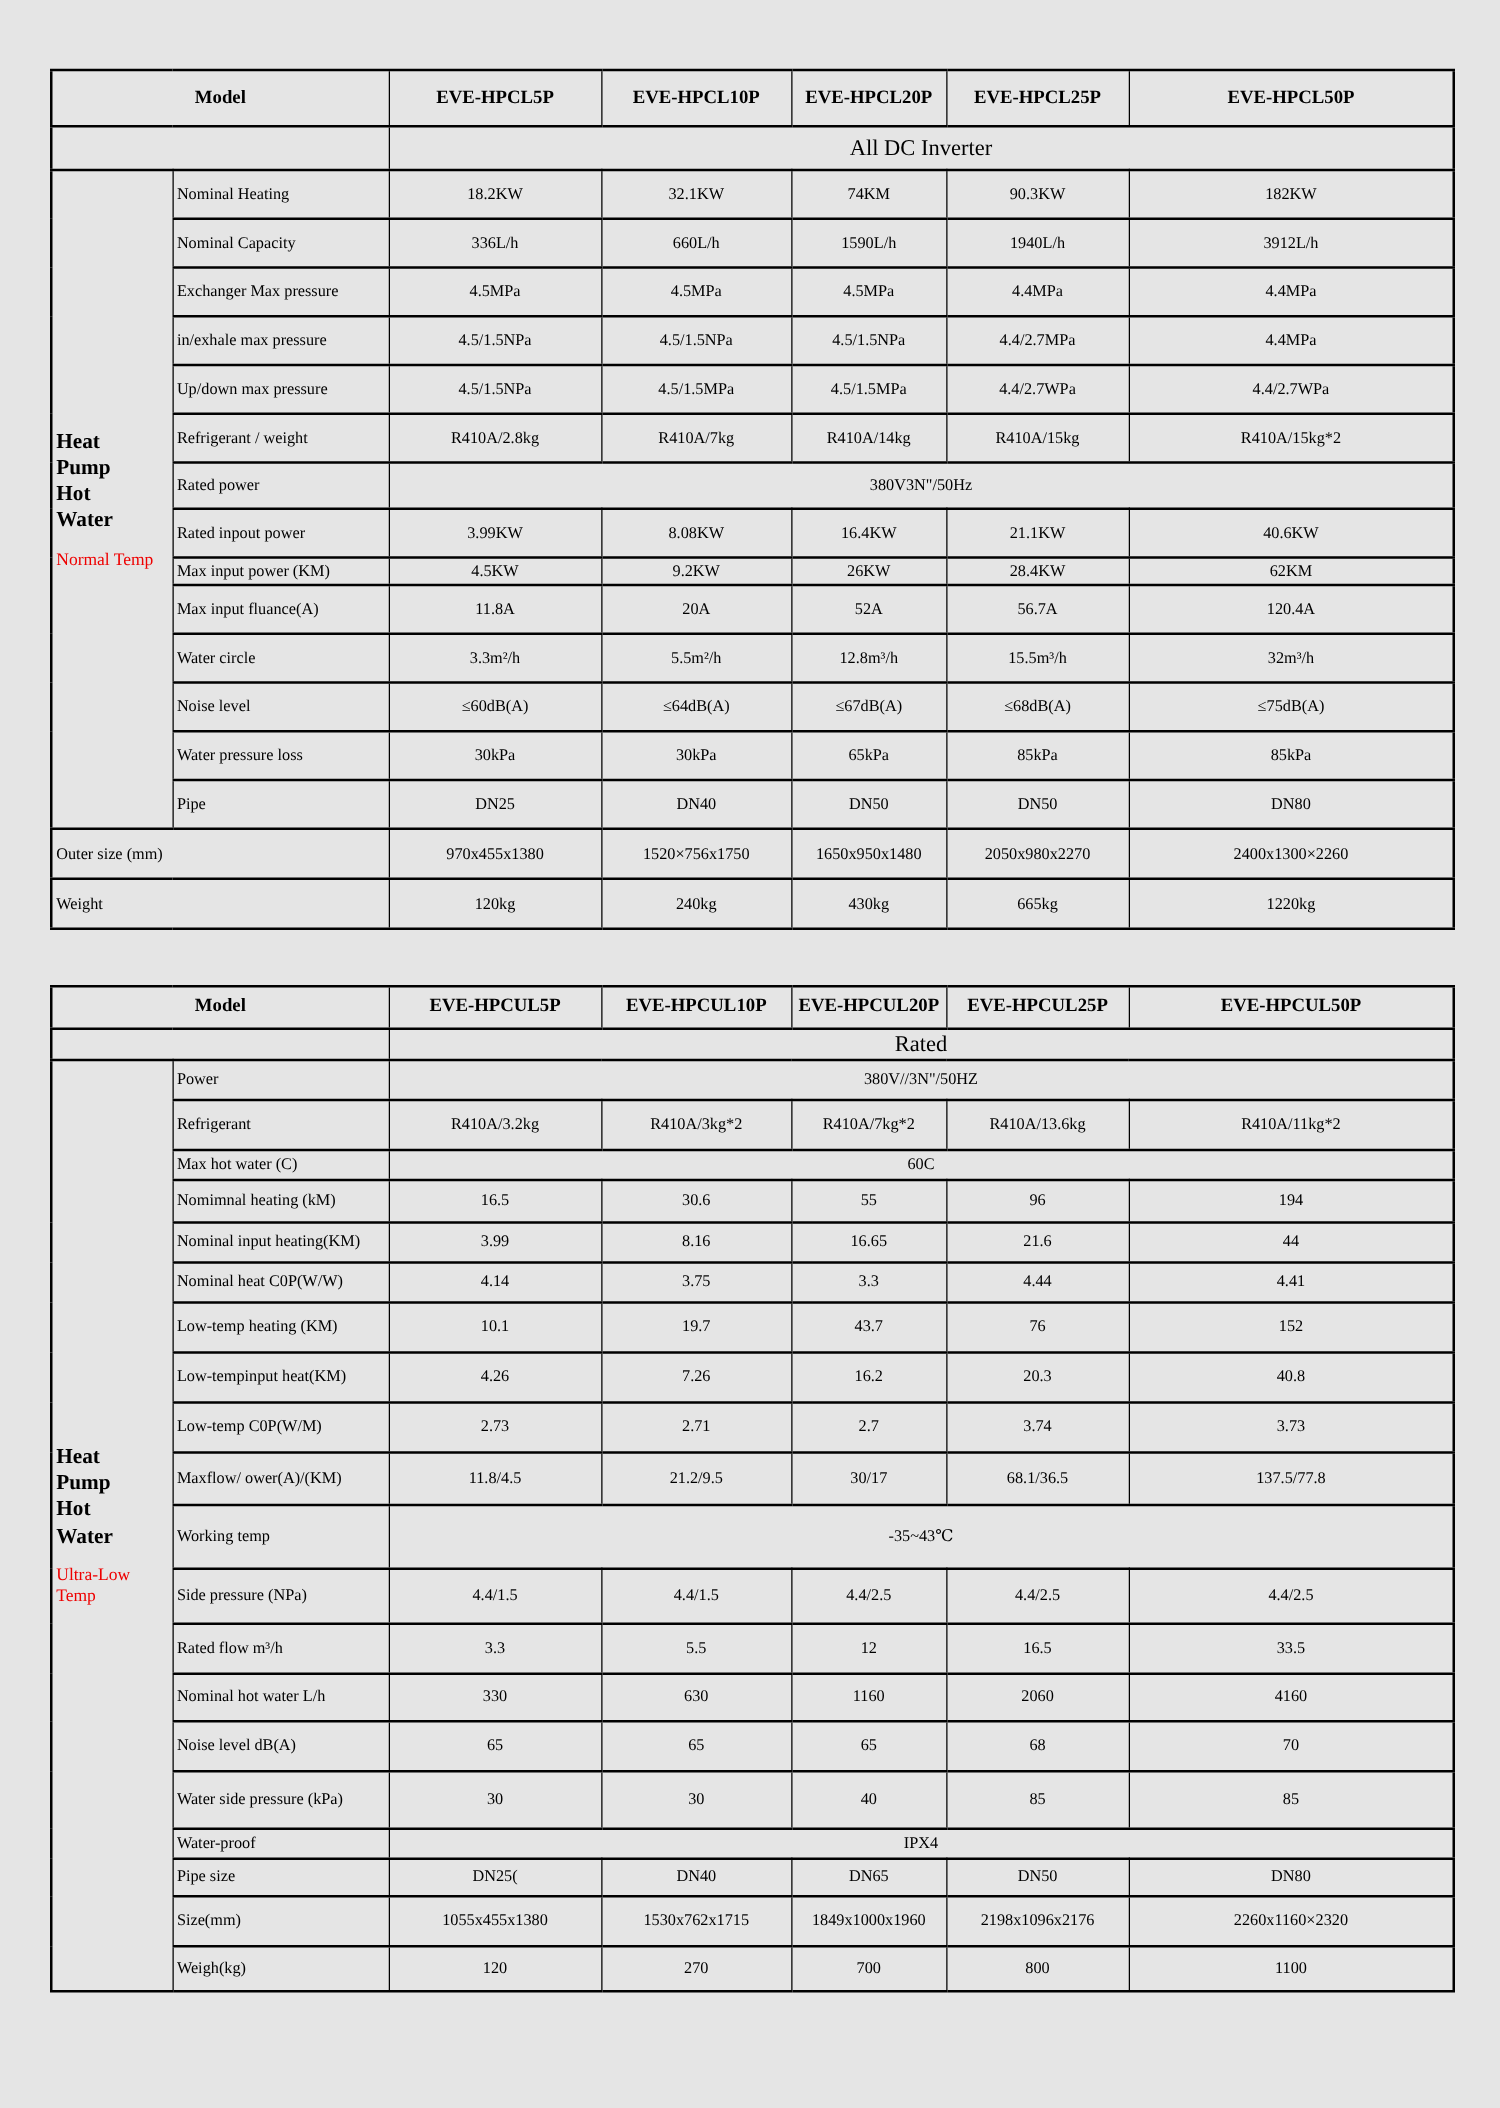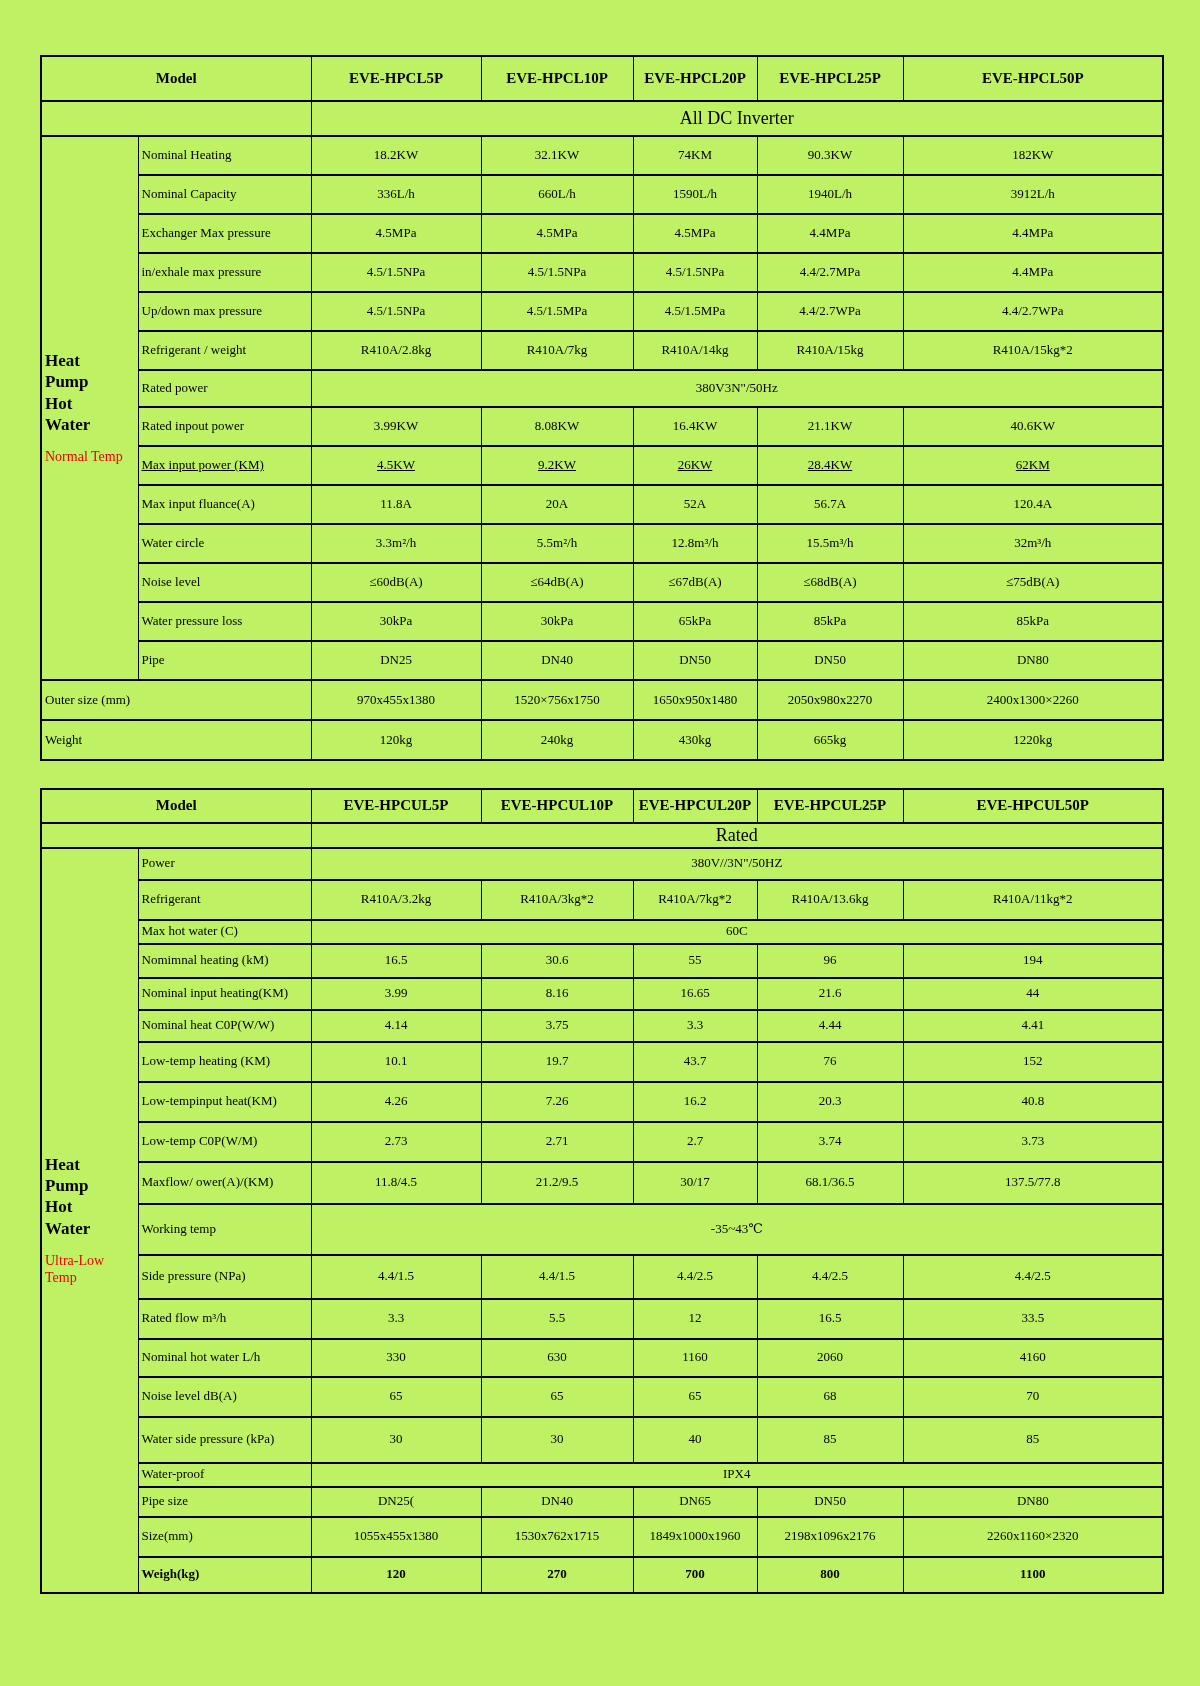--- a/index.html
+++ b/index.html
@@ -1,20 +1,20 @@
 <!DOCTYPE html>
 <html><head>
 <meta charset="utf-8">
 <style>
   html,body{margin:0;padding:0;background:#ffffff;}
   .page{
     position:relative;
     width:1200px;
     height:1686px;
-    background:#bef264;
+    background:#e5e5e5;
     font-family:"Liberation Serif","DejaVu Serif",serif;
     color:#000;
   }
   table.spec-table{
     position:absolute;
     left:40px;
     border-collapse:collapse;
     table-layout:fixed;
     width:1122px;
     border:2px solid #000;
@@ -156,21 +156,21 @@
           <td class="span-cell" colspan="5">380V3N"/50Hz</td>
         </tr>
         <tr class="spec-row" style="height: 39px;">
           <td class="label-cell">Rated inpout power</td>
           <td class="value-cell">3.99KW</td>
           <td class="value-cell">8.08KW</td>
           <td class="value-cell">16.4KW</td>
           <td class="value-cell">21.1KW</td>
           <td class="value-cell">40.6KW</td>
         </tr>
-        <tr class="spec-row" style="height: 39px; text-decoration: underline;">
+        <tr class="spec-row" style="height: 22px;">
           <td class="label-cell">Max input power (KM)</td>
           <td class="value-cell">4.5KW</td>
           <td class="value-cell">9.2KW</td>
           <td class="value-cell">26KW</td>
           <td class="value-cell">28.4KW</td>
           <td class="value-cell">62KM</td>
         </tr>
         <tr class="spec-row" style="height: 39px;">
           <td class="label-cell">Max input fluance(A)</td>
           <td class="value-cell">11.8A</td>
@@ -389,21 +389,21 @@
           <td class="value-cell">DN80</td>
         </tr>
         <tr class="spec-row" style="height: 40px;">
           <td class="label-cell">Size(mm)</td>
           <td class="value-cell">1055x455x1380</td>
           <td class="value-cell">1530x762x1715</td>
           <td class="value-cell">1849x1000x1960</td>
           <td class="value-cell">2198x1096x2176</td>
           <td class="value-cell">2260x1160×2320</td>
         </tr>
-        <tr class="spec-row" style="height: 36px; font-weight: bold;">
+        <tr class="spec-row" style="height: 36px;">
           <td class="label-cell">Weigh(kg)</td>
           <td class="value-cell">120</td>
           <td class="value-cell">270</td>
           <td class="value-cell">700</td>
           <td class="value-cell">800</td>
           <td class="value-cell">1100</td>
         </tr>
       </tbody>
   </table>
 </div>

